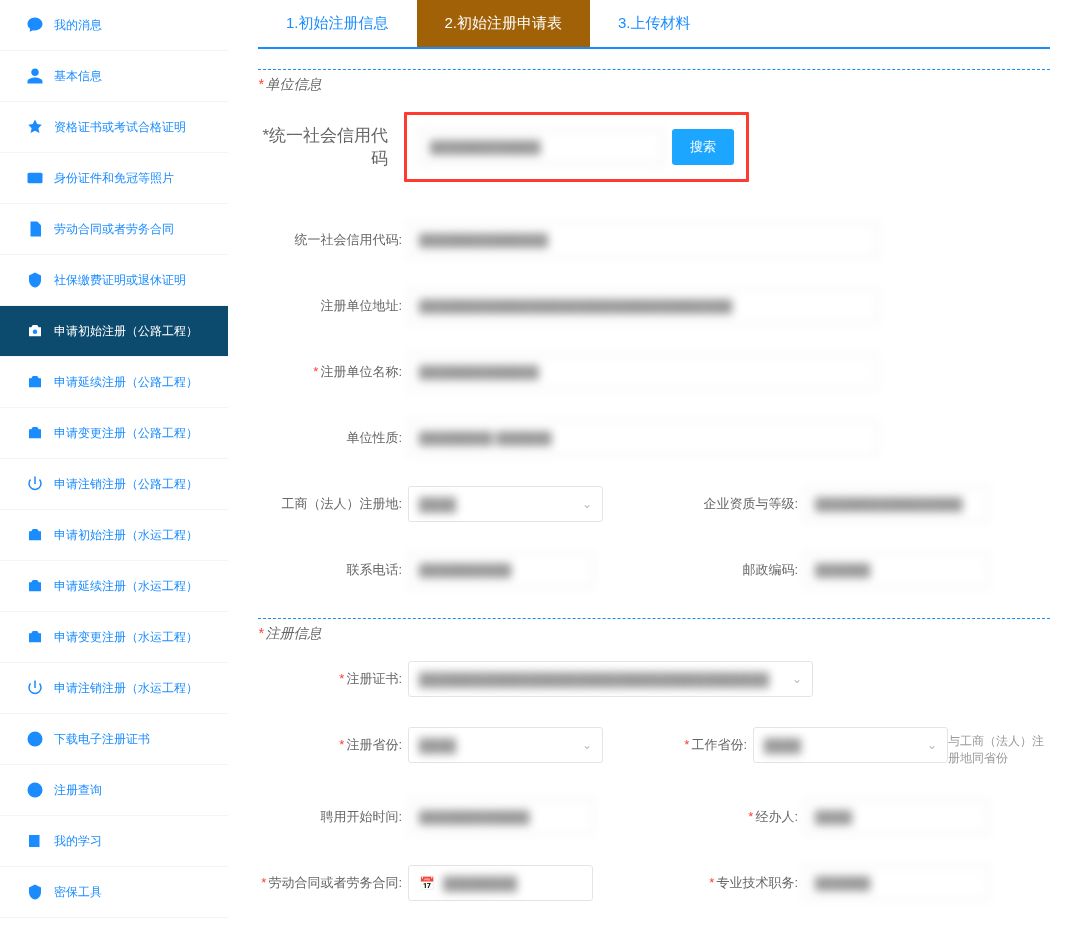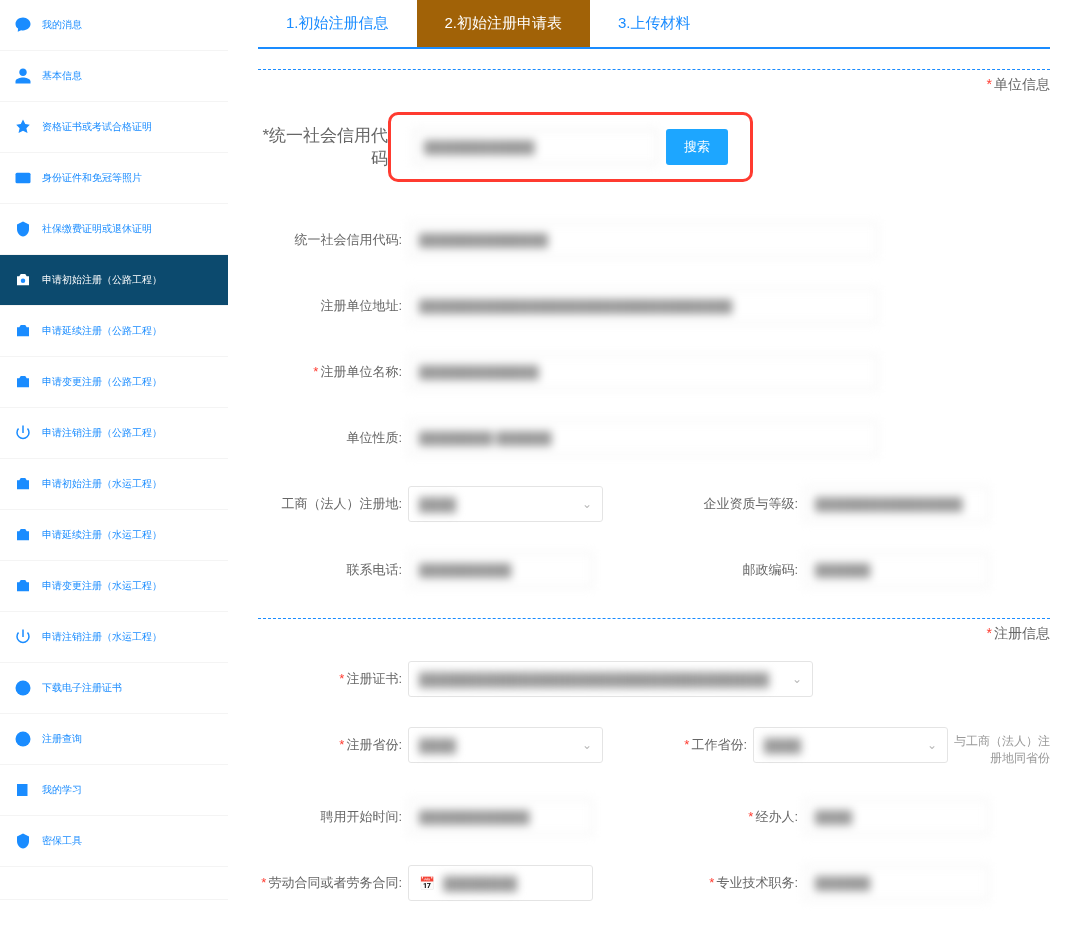--- a/index.html
+++ b/index.html
@@ -15,25 +15,25 @@
     .layout { display: flex; }
     
     .sidebar {
       width: 228px;
       background: #fff;
       flex-shrink: 0;
     }
     .sidebar-item {
       display: flex;
       align-items: center;
-      padding: 16px 14px;
+      padding: 16px 26px;
       cursor: pointer;
       color: #1a8cff;
       border-bottom: 1px solid #f4f4f4;
-      font-size: 10px;
+      font-size: 12px;
     }
     .sidebar-item.active {
       background: #0c4a6e;
       color: #fff;
     }
     .sidebar-icon {
       width: 18px;
       height: 18px;
       margin-right: 10px;
       display: inline-flex;
@@ -65,48 +65,49 @@
       font-size: 15px;
       font-weight: 500;
     }
     .tab.active {
       background: #a16207;
       color: #fff;
     }
 
     
     .section-title {
-      text-align: right;
+      text-align: left;
       color: #666;
       font-size: 14px;
       padding: 6px 0 18px 0;
       border-top: 1px dashed #1a8cff;
       margin-top: 10px;
+      font-style: italic;
     }
     .section-title .req { color: #ff3b30; margin-right: 2px; }
 
     
     .search-row {
       display: flex;
       align-items: center;
       margin-bottom: 40px;
     }
     .search-label {
       width: 130px;
       text-align: right;
       color: #666;
       font-size: 17px;
     }
     .search-box {
       border: 3px solid #ff3b30;
-      padding: 14px 22px;
-      display: flex;
-      align-items: center;
-      border-radius: 10px;
-      margin-left: 0;
+      padding: 14px 12px;
+      display: flex;
+      align-items: center;
+      border-radius: 1px;
+      margin-left: 16px;
     }
     .search-input {
       width: 245px;
       height: 36px;
       border: 1px solid #ddd;
       border-radius: 3px;
       padding: 0 10px;
       font-size: 13px;
       color: #999;
       background: #fff;
@@ -155,21 +156,20 @@
       cursor: pointer;
       width: 195px;
     }
     .form-input-sm { width: 185px; }
     .chevron { color: #bbb; font-size: 12px; }
     .form-hint {
       color: #999;
       font-size: 12px;
       margin-top: 6px;
       margin-bottom: -20px;
-      text-align: right;
     }
     .hint-wrap { display: flex; flex-direction: row; }
     .blur { filter: blur(4px); user-select: none; }
   </style>
 </head>
 <body>
 
 <div class="layout">
   <div class="sidebar">
     <div class="sidebar-item">
@@ -196,20 +196,28 @@
         </span>
       <span>资格证书或考试合格证明</span>
     </div>
     <div class="sidebar-item">
       <span class="sidebar-icon">
           <svg viewBox="0 0 24 24">
             <rect x="2" y="5" width="20" height="14" rx="2"></rect>
           </svg>
         </span>
       <span>身份证件和免冠等照片</span>
+    </div>
+    <div class="sidebar-item">
+      <span class="sidebar-icon">
+          <svg viewBox="0 0 24 24">
+            <path d="M6 2h9l5 5v15H6z"></path>
+          </svg>
+        </span>
+      <span>劳动合同或者劳务合同</span>
     </div>
     <div class="sidebar-item">
       <span class="sidebar-icon">
           <svg viewBox="0 0 24 24">
             <path d="M12 2l8 4v6c0 5-3.4 9.6-8 10-4.6-.4-8-5-8-10V6z"></path>
           </svg>
         </span>
       <span>社保缴费证明或退休证明</span>
     </div>
     <div class="sidebar-item active">

